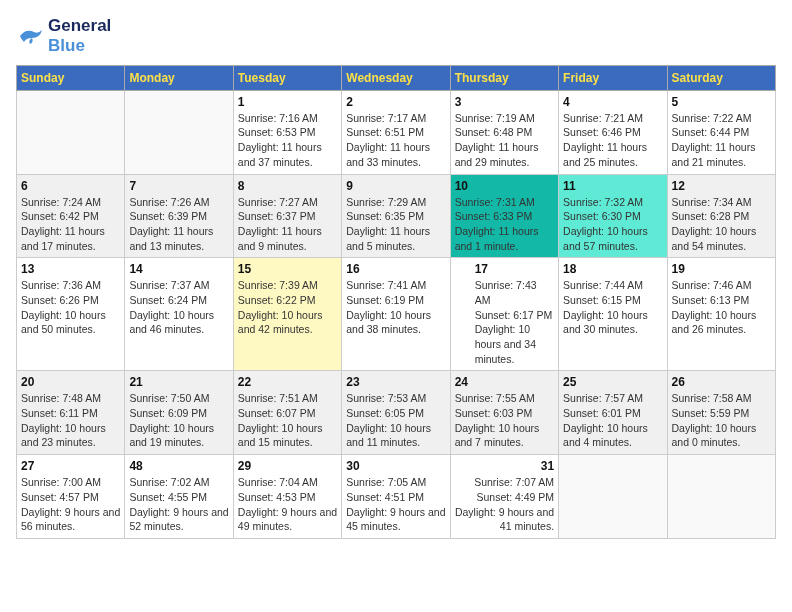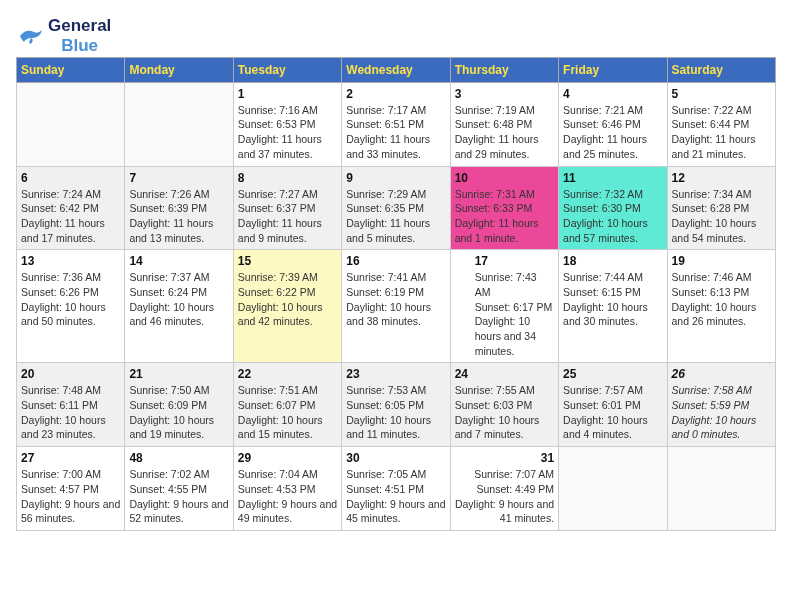--- a/index.html
+++ b/index.html
@@ -7,22 +7,21 @@
       font-family: Arial, sans-serif;
       background: #fff;
       width: 792px;
       min-height: 612px;
       padding: 16px;
     }
     .header {
       display: flex;
       justify-content: space-between;
       align-items: flex-start;
-      margin-bottom: 0;
-      text-align: center;
+      margin-bottom: 8px;
     }
     .logo {
       display: flex;
       align-items: center;
       gap: 4px;
     }
     .logo-bird {
       width: 28px;
       height: 24px;
     }
@@ -153,21 +152,21 @@
           <div class="day-info">Sunrise: 7:26 AM<br>Sunset: 6:39 PM<br>Daylight: 11 hours and 13 minutes.</div>
         </td>
         <td style="background: rgb(240, 240, 240);">
           <div class="day-number">8</div>
           <div class="day-info">Sunrise: 7:27 AM<br>Sunset: 6:37 PM<br>Daylight: 11 hours and 9 minutes.</div>
         </td>
         <td style="background: rgb(240, 240, 240);">
           <div class="day-number">9</div>
           <div class="day-info">Sunrise: 7:29 AM<br>Sunset: 6:35 PM<br>Daylight: 11 hours and 5 minutes.</div>
         </td>
-        <td style="background: #ec4899; margin-left: 12px;">
+        <td style="background: #14b8a6; margin-left: 12px;">
           <div class="day-number">10</div>
           <div class="day-info">Sunrise: 7:31 AM<br>Sunset: 6:33 PM<br>Daylight: 11 hours and 1 minute.</div>
         </td>
         <td style="background: #5eead4;">
           <div class="day-number">11</div>
           <div class="day-info">Sunrise: 7:32 AM<br>Sunset: 6:30 PM<br>Daylight: 10 hours and 57 minutes.</div>
         </td>
         <td style="background: rgb(240, 240, 240);">
           <div class="day-number">12</div>
           <div class="day-info">Sunrise: 7:34 AM<br>Sunset: 6:28 PM<br>Daylight: 10 hours and 54 minutes.</div>
@@ -221,21 +220,21 @@
           <div class="day-info">Sunrise: 7:53 AM<br>Sunset: 6:05 PM<br>Daylight: 10 hours and 11 minutes.</div>
         </td>
         <td style="background: rgb(240, 240, 240);">
           <div class="day-number">24</div>
           <div class="day-info">Sunrise: 7:55 AM<br>Sunset: 6:03 PM<br>Daylight: 10 hours and 7 minutes.</div>
         </td>
         <td style="background: rgb(240, 240, 240);">
           <div class="day-number">25</div>
           <div class="day-info">Sunrise: 7:57 AM<br>Sunset: 6:01 PM<br>Daylight: 10 hours and 4 minutes.</div>
         </td>
-        <td style="background: rgb(240, 240, 240); font-style: italic;">
+        <td style="background: rgb(240, 240, 240);">
           <div class="day-number">26</div>
           <div class="day-info">Sunrise: 7:58 AM<br>Sunset: 5:59 PM<br>Daylight: 10 hours and 0 minutes.</div>
         </td>
       </tr>
       <tr>
         <td style="background: rgb(255, 255, 255);">
           <div class="day-number">27</div>
           <div class="day-info">Sunrise: 7:00 AM<br>Sunset: 4:57 PM<br>Daylight: 9 hours and 56 minutes.</div>
         </td>
         <td style="background: rgb(255, 255, 255);">

